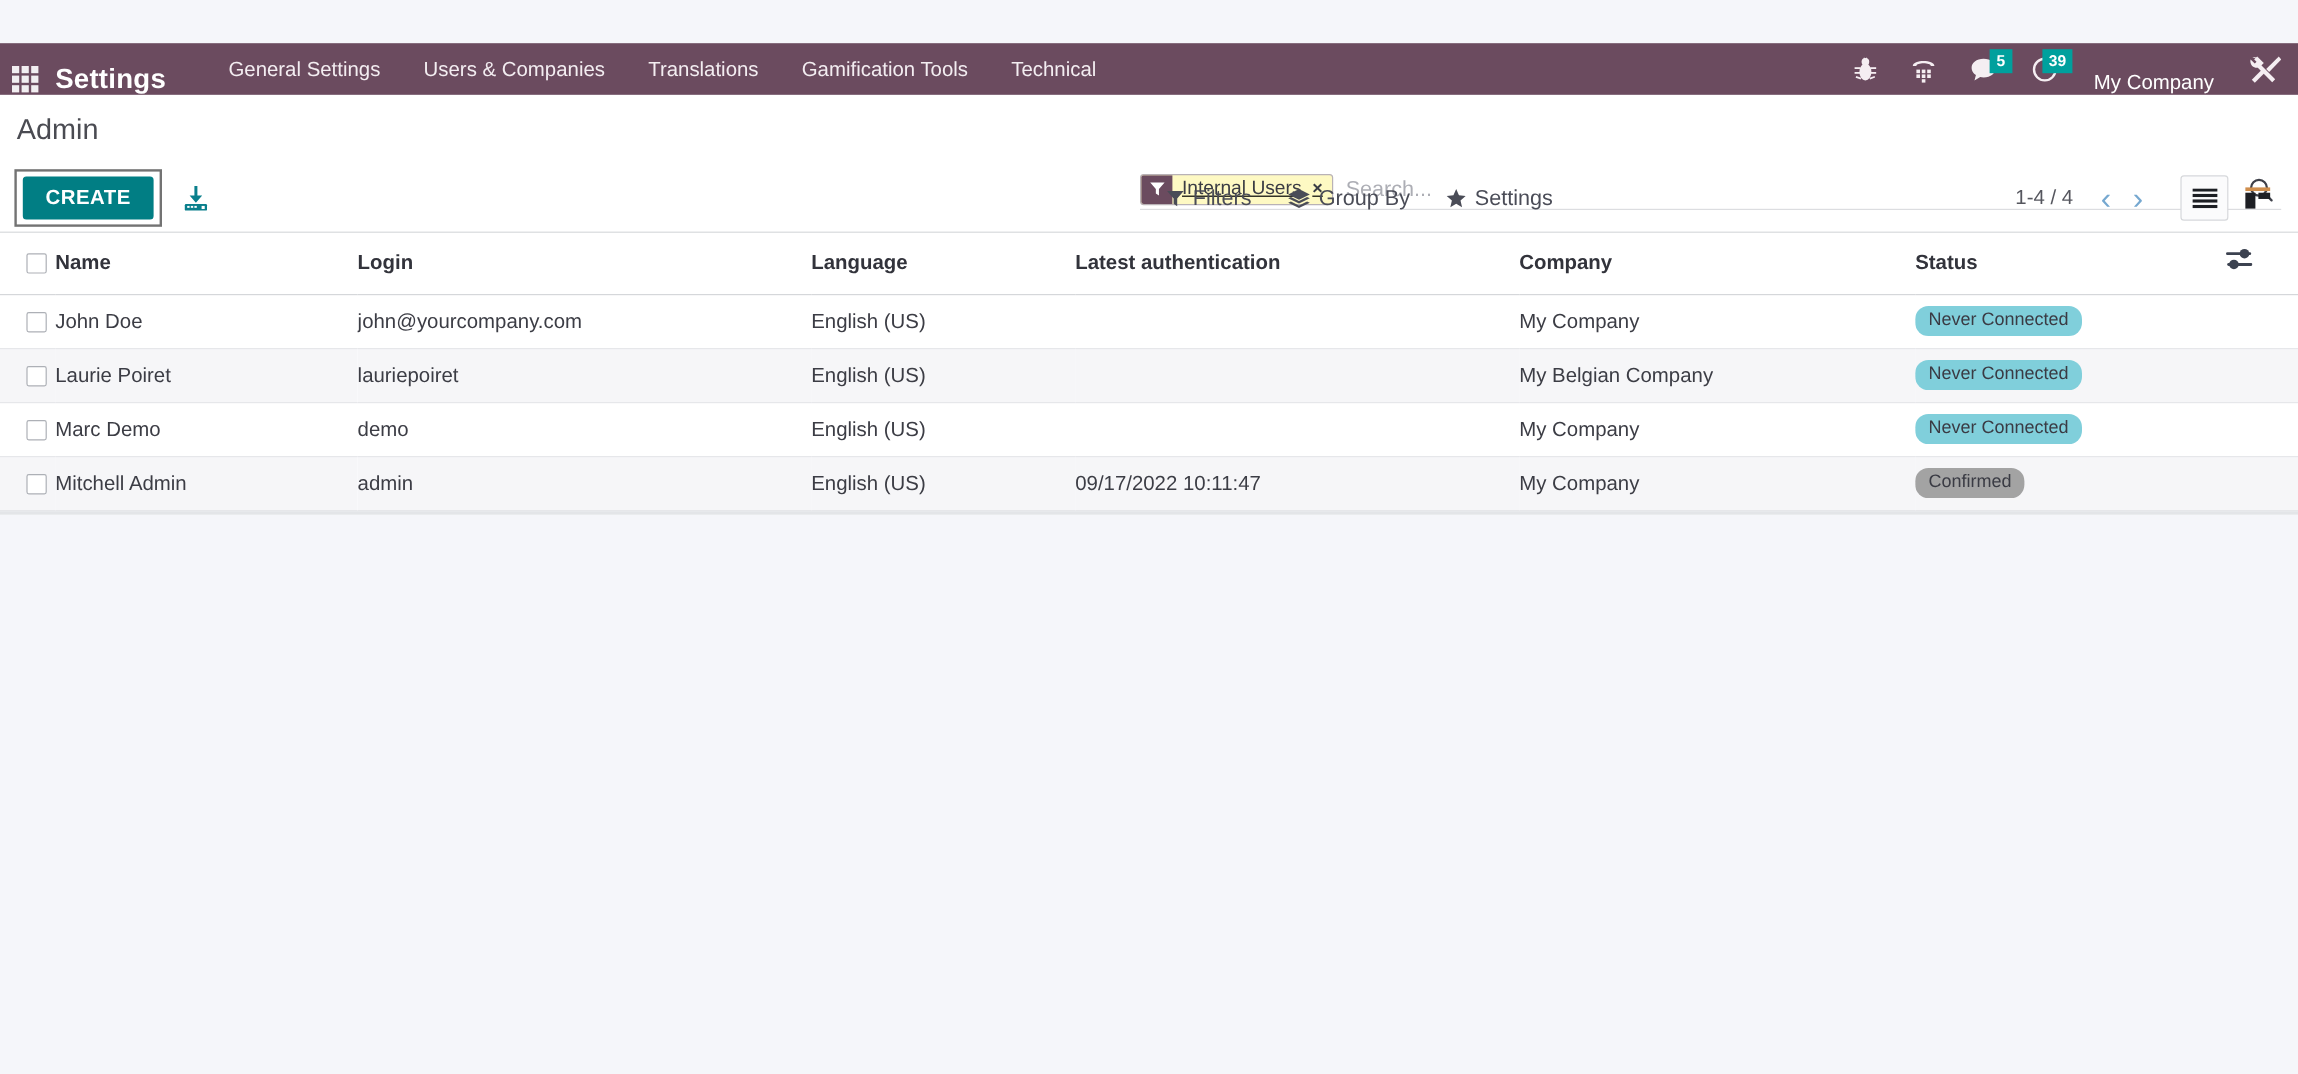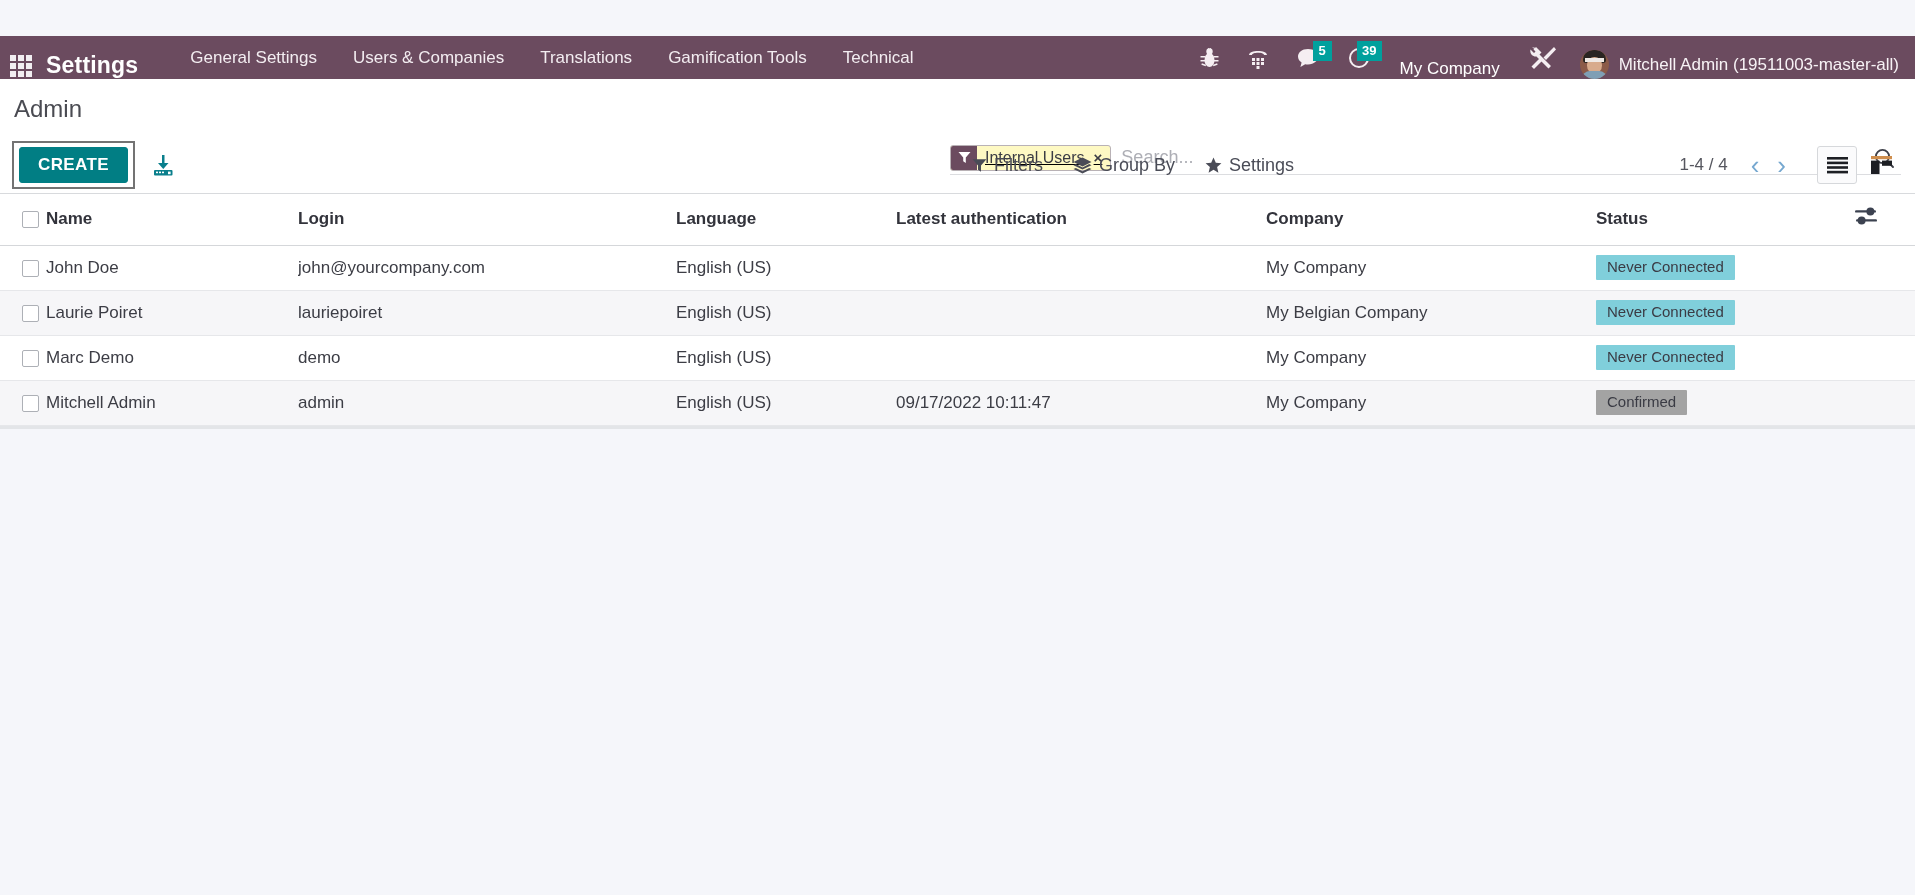--- a/index.html
+++ b/index.html
@@ -286,21 +286,21 @@
     width: 17px; height: 17px;
     border: 1px solid #adb0b6;
     border-radius: 2px;
     background: #fff;
     display: inline-block;
     vertical-align: middle;
     cursor: pointer;
   }
   .badge {
     display: inline-block;
-    border-radius: 1px;
+    border-radius: 11px;
     font-size: 15px;
     padding: 3px 11px 4px 11px;
     color: #3a3b44;
     line-height: 1.2;
     white-space: nowrap;
   }
   .badge.never { background: #80cfdb; }
   .badge.confirmed { background: #a3a3a3; }
 
   .table-footer-rule { height: 3px; background: #e3e5e8; }
@@ -386,29 +386,20 @@
   <div class="sys-icon">
     <svg width="26" height="24" viewBox="0 0 26 24" fill="#f5eef2">
       <path d="M3.5 2.5 L9 8 L11.5 5.5 L6 0 Z" transform="translate(0,1)"></path>
       <path d="M2 1.5 C6 1 9.5 4 9 8 L21 20 L18.5 22.5 L6.5 10.5 C2.5 11 -0.5 7.5 0.5 3.5 L4 7 L7 4 Z"></path>
       <path d="M23.5 1.5 L16 9 L18.5 11.5 L26 4 Z" opacity="0"></path>
       <path d="M24 1 L13.5 11.5 L16 14 L26 3.5 Z"></path>
       <path d="M1.5 20.5 L10 12 L12.5 14.5 L4 23 Z"></path>
     </svg>
   </div>
 
-  <div class="user-menu">
-    <span class="avatar">
-      <span class="hair"></span>
-        <span class="face"></span>
-        <span class="band"></span>
-        <span class="shirt"></span>
-    </span>
-    <span class="username">Mitchell Admin (19511003-master-all)</span>
-  </div>
 </div>
 
 <div class="control-panel">
 
   <div class="cp-row1">
     <div class="breadcrumb">Admin</div>
   </div>
 
   <div class="cp-search-wrap">
     <span class="facet">

